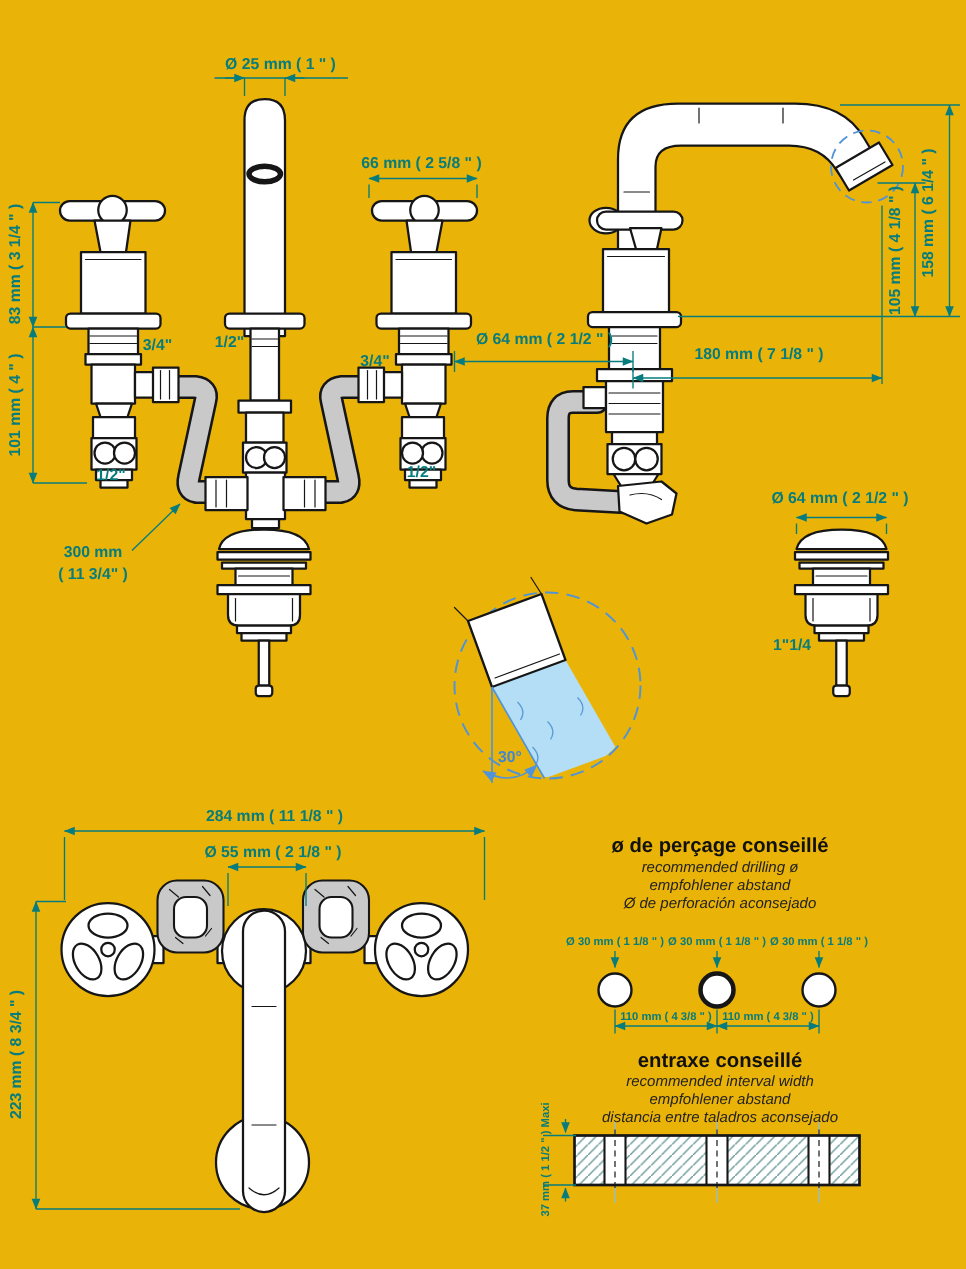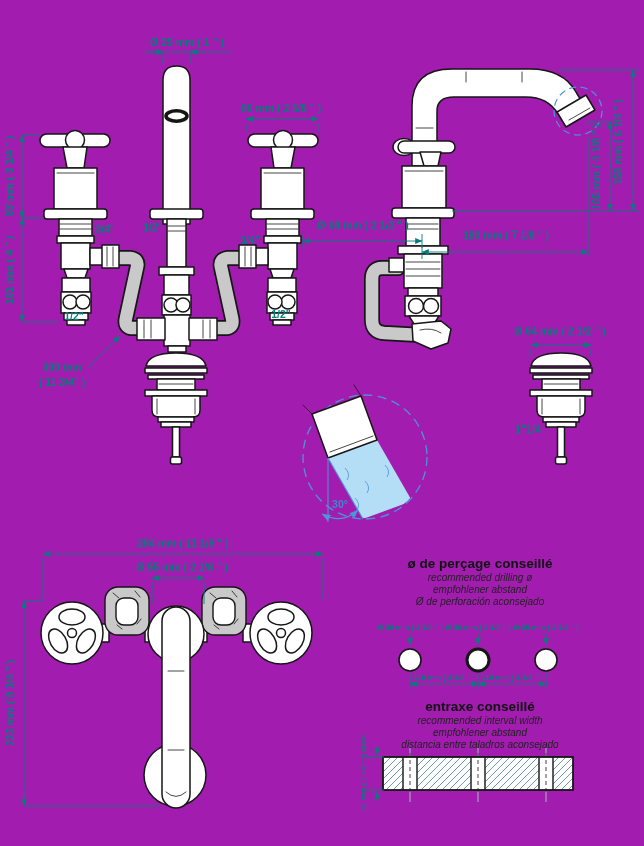--- a/index.html
+++ b/index.html
@@ -1,16 +1,16 @@
 <!DOCTYPE html>
 <html><head>
 <meta charset="utf-8">
 <style>
   html,body{margin:0;padding:0;background:#fff}
-  .page{width:644px;height:846px;background:#a21caf;position:relative;overflow:hidden}
+  .page{width:644px;height:846px;background:#eab308;position:relative;overflow:hidden}
   svg{display:block}
   .o{fill:#fff;stroke:#161616;stroke-width:1.5;stroke-linejoin:round;stroke-linecap:round}
   .t{fill:none;stroke:#161616;stroke-width:.8;stroke-linecap:round}
   .d{fill:none;stroke:#067c7c;stroke-width:.9}
   .dt{fill:#067c7c;font:bold 10.5px "Liberation Sans",sans-serif;text-anchor:middle}
   .ds{fill:#067c7c;font:bold 7.5px "Liberation Sans",sans-serif;text-anchor:middle}
   .ti{fill:#111;font:bold 13.5px "Liberation Sans",sans-serif;text-anchor:middle}
   .it{fill:#222;font:italic 10px "Liberation Sans",sans-serif;text-anchor:middle}
   .bl{fill:none;stroke:#4f93d8;stroke-width:1.1}
   .bt{fill:#3f87d2;font:bold 10.5px "Liberation Sans",sans-serif;text-anchor:middle}

